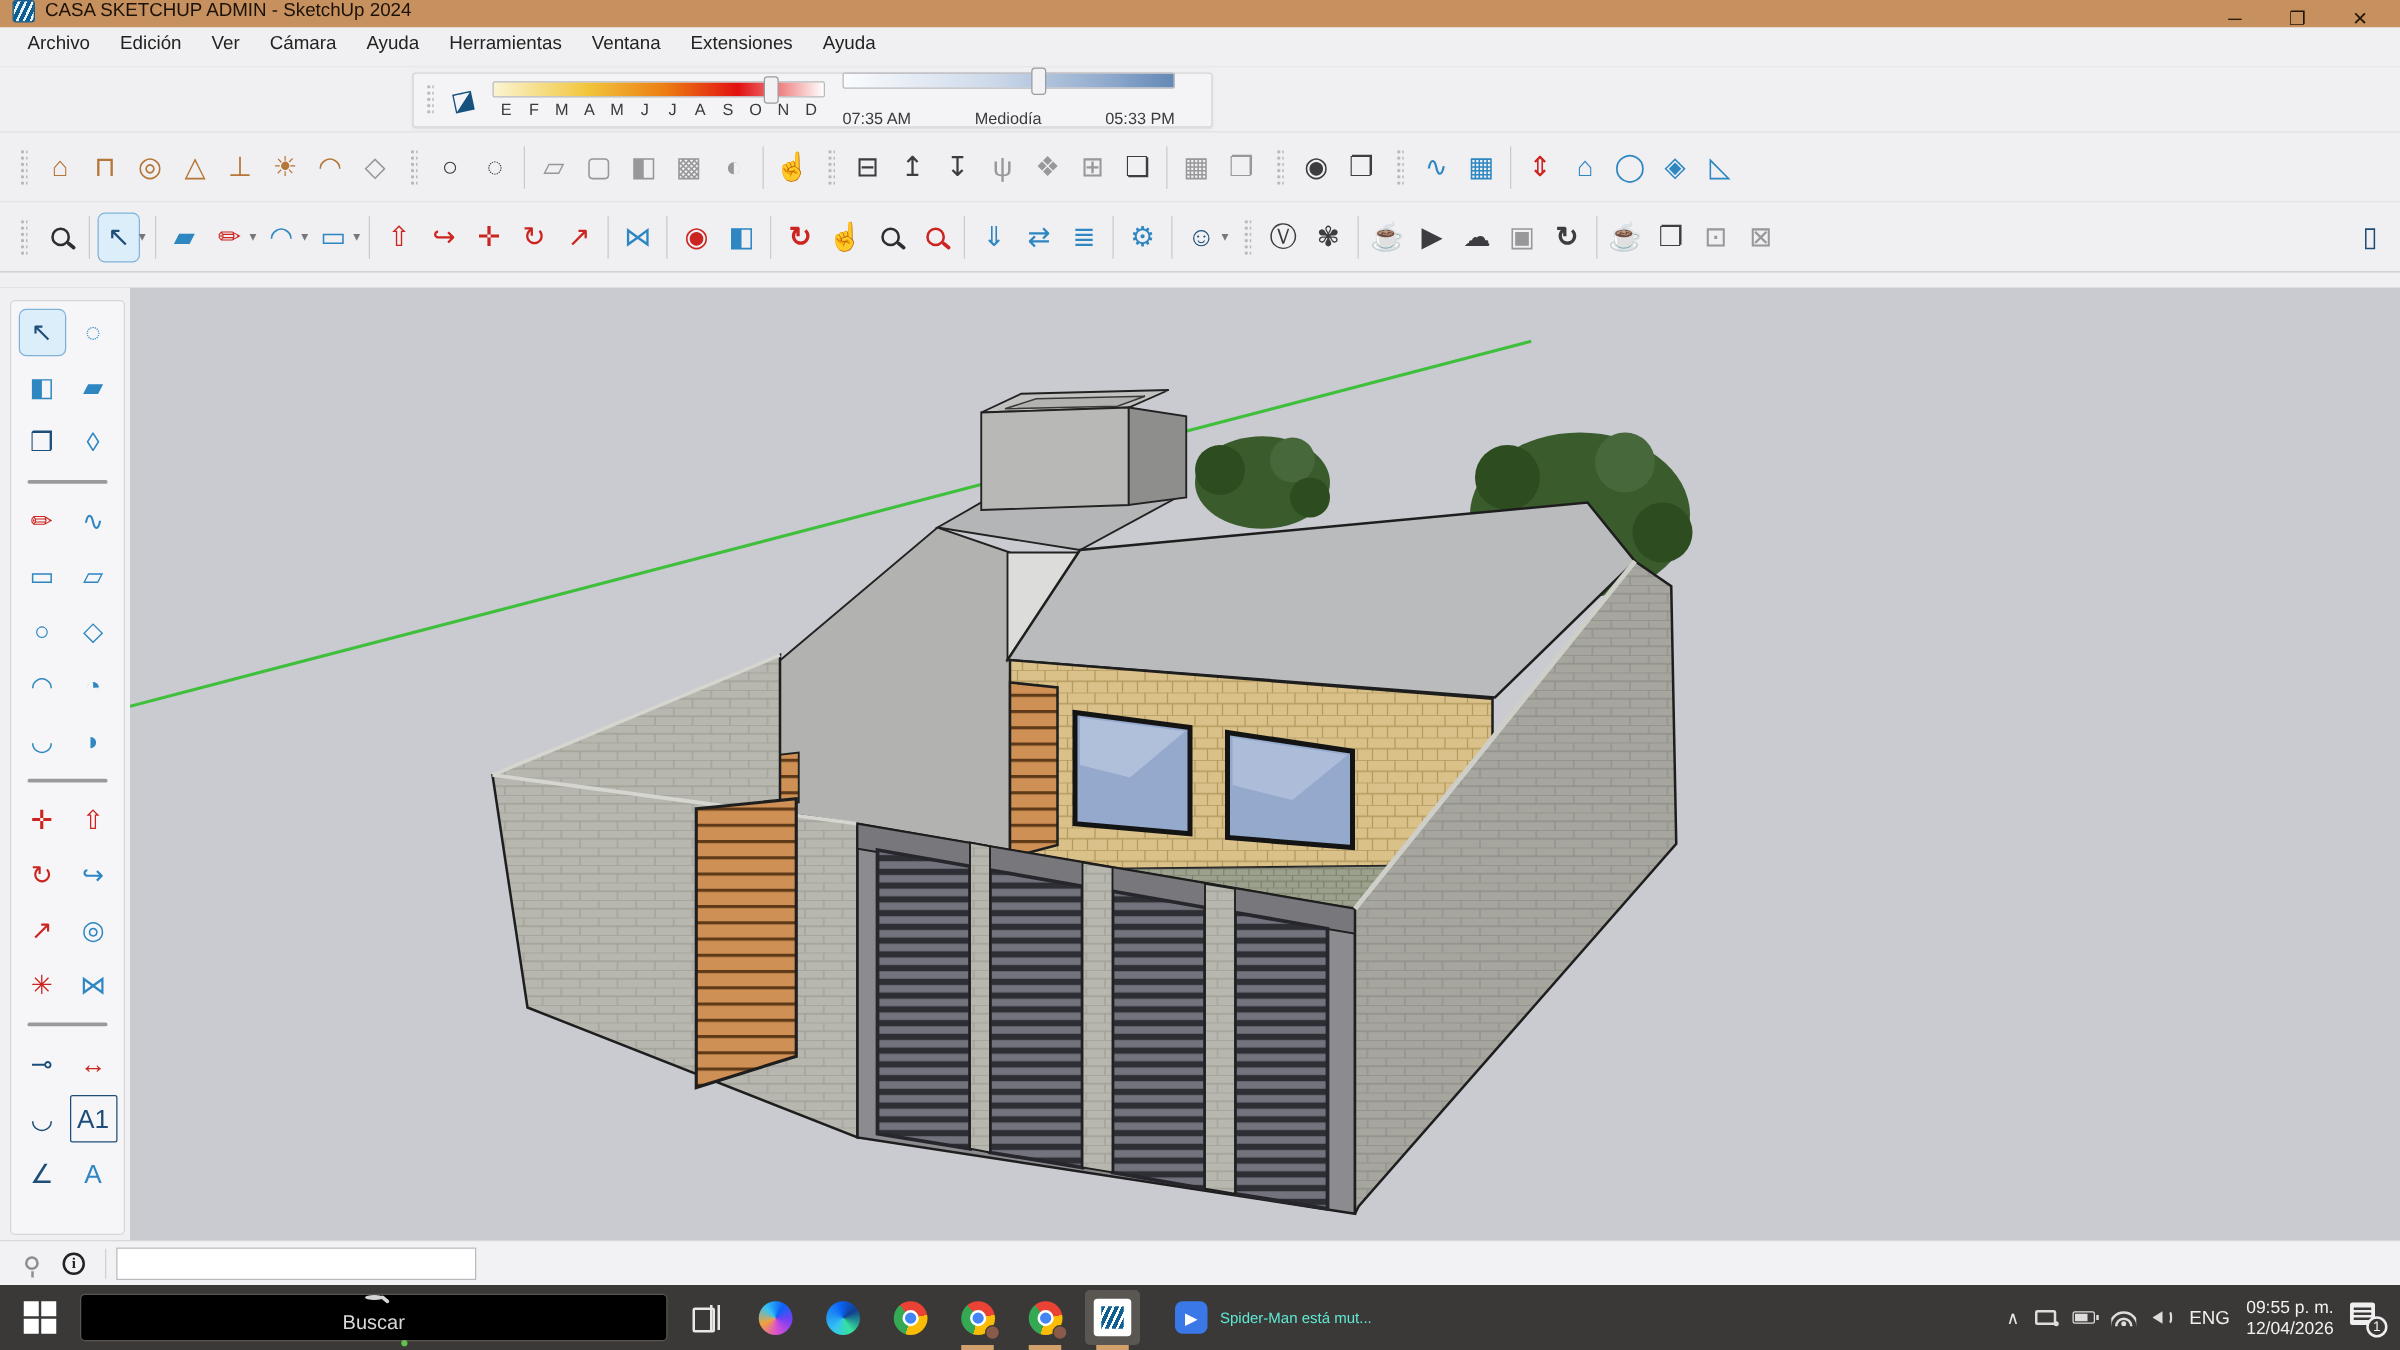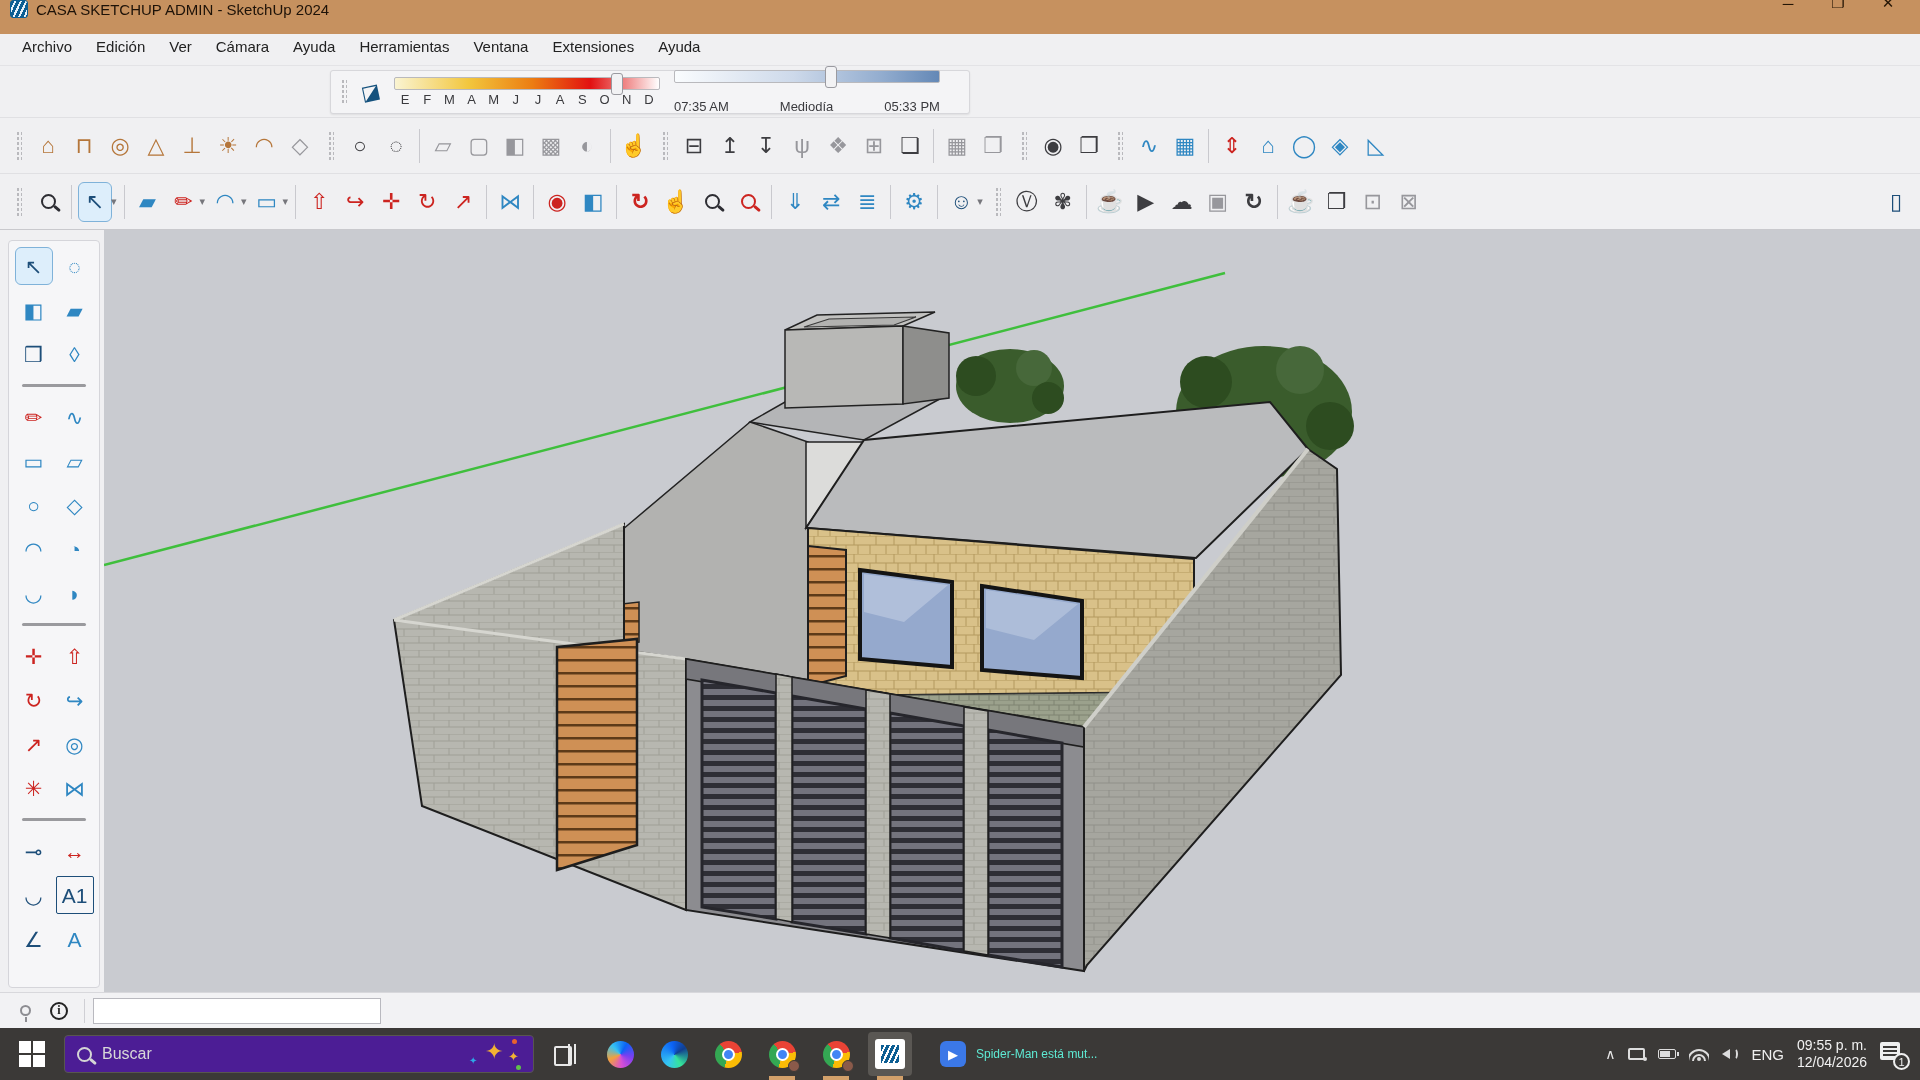--- a/index.html
+++ b/index.html
@@ -1,20 +1,20 @@
 <!DOCTYPE html>
 <html><head>
 <meta charset="utf-8">
 <style>
   * { margin:0; padding:0; box-sizing:border-box; }
   html,body { width:1920px; height:1080px; overflow:hidden;
     font-family:"Liberation Sans", sans-serif; background:#f0f0f2; }
 
   
-  .titlebar { height:34px; background:#c6915f; display:flex; align-items:flex-end; padding:16px 10px; }
+  .titlebar { height:22px; background:#c6915f; display:flex; align-items:flex-start; padding:0 10px; }
   .tb-logo { width:18px; height:18px; border-radius:3px; margin-right:8px;
     background:repeating-linear-gradient(115deg,#0c5e93 0 3px,#e8f2fa 3px 5px); border:1px solid #0c5e93; }
   .tb-title { font-size:15px; color:#1d1208; flex:1; }
   .win-btns { display:flex; gap:6px; }
   .win-btn { width:44px; height:30px; display:flex; align-items:center; justify-content:center;
     font-size:15px; color:#241505; cursor:default; }
 
   
   .menubar { height:32px; background:#f0f0f2; display:flex; 
     padding:0 12px; gap:4px; border-bottom:1px solid #e3e3e6; }
@@ -84,22 +84,22 @@
   .st-msg { font-size:15px; color:#2e2e32; flex:1; }
   .measure-box { width:288px; height:26px; background:#fff; border:1px solid #b9b9bf;
     font-size:14px; padding:0 6px; margin-right:2px; }
 
   
   .taskbar { position:absolute; left:0; bottom:0; right:0; height:52px; background:#3b3937;
     display:flex; align-items:center; padding:0 10px; gap:10px; color:#eee; }
   .start { width:30px; height:30px; display:grid; grid-template-columns:12px 12px; grid-template-rows:12px 12px;
     gap:2px; place-content:center; }
   .start i { background:#fff; }
-  .searchbox { width:470px; height:38px; background:#4c1d95; border:1px solid #58564f; border-radius:4px;
-    display:flex; align-items:center; padding:0 12px; gap:10px; }
+  .searchbox { width:470px; height:38px; background:#000000; border:1px solid #58564f; border-radius:4px;
+    display:flex; align-items:center; padding:0 12px; gap:10px;flex-direction:column; }
   .searchbox .mag { border-color:#d5d5d5; } .searchbox .mag::after { background:#d5d5d5; }
   .search-text { font-size:16px; color:#d8d8d8; flex:1; }
   .sparkles { position:relative; width:54px; height:34px; }
   .sp1 { position:absolute; left:18px; top:2px; font-size:22px; color:#f2b233; }
   .sp2 { position:absolute; right:2px; top:12px; font-size:13px; color:#f2b233; }
   .sp3 { position:absolute; left:2px; top:18px; font-size:10px; color:#2ea7e8; }
   .spd1 { position:absolute; right:4px; top:2px; width:5px; height:5px; border-radius:50%; background:#e8622d; }
   .spd2 { position:absolute; right:0; bottom:1px; width:5px; height:5px; border-radius:50%; background:#5fc04a; }
   .tv-ic { width:24px; height:24px; position:relative; margin:0 6px; }
   .tv-ic::before { content:""; position:absolute; left:0; top:4px; width:14px; height:16px; border:2px solid #e8e8e8; border-radius:2px; }

